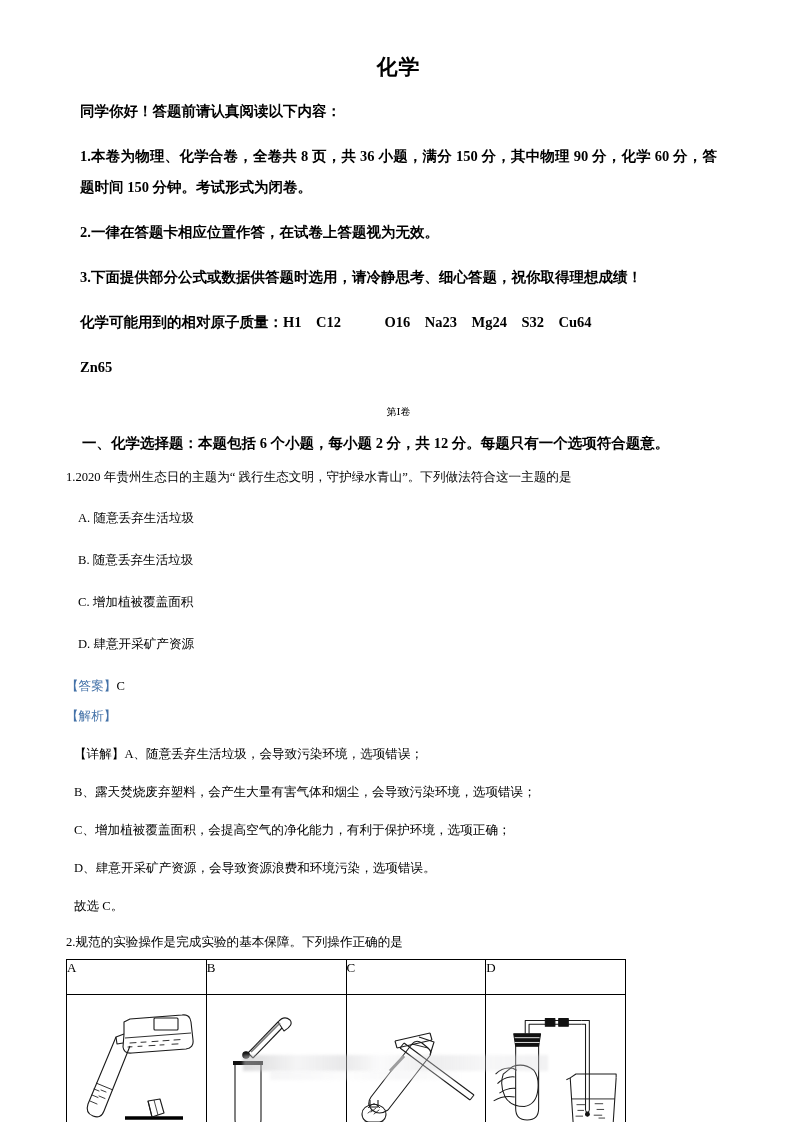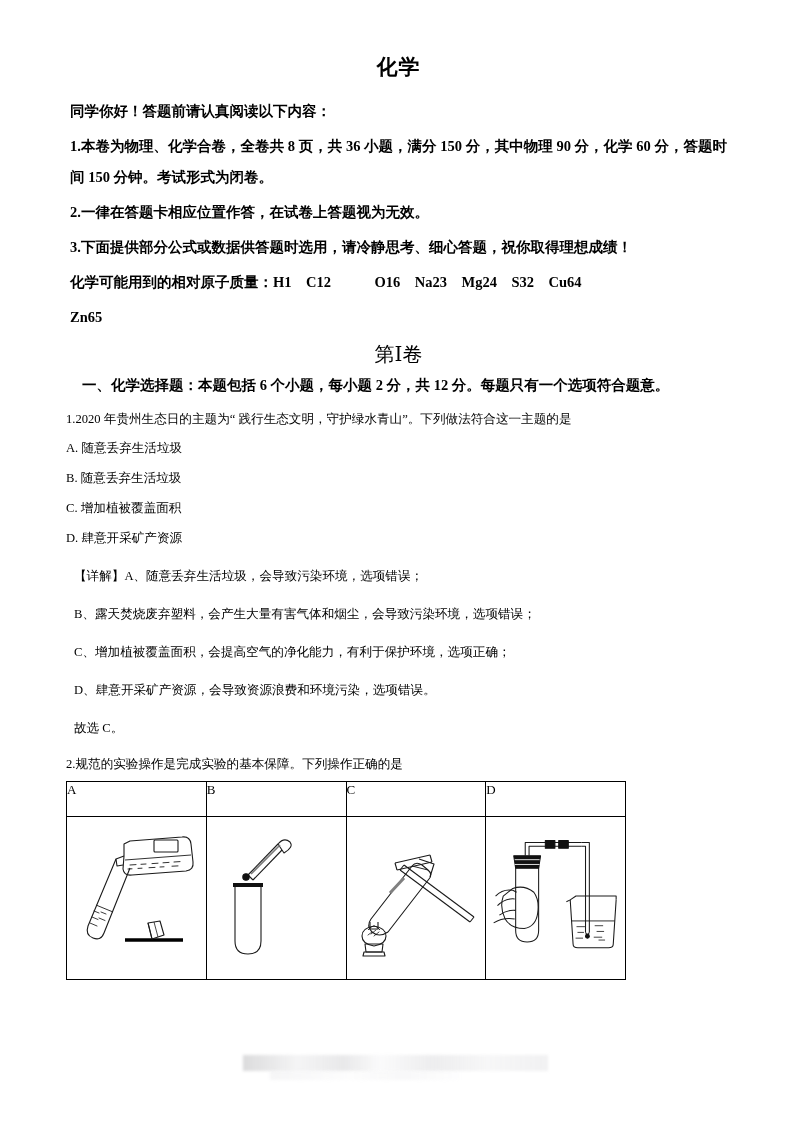--- a/index.html
+++ b/index.html
@@ -36,47 +36,47 @@
     font-size: 21px;
     font-weight: bold;
     line-height: 30px;
     margin: 0 0 14px 0;
     letter-spacing: 1px;
   }
   .lead {
     font-size: 14.5px;
     font-weight: bold;
     line-height: 31px;
-    margin: 4px;
+    margin: 14px;
     text-align: justify;
     text-justify: inter-ideograph;
   }
 
   .center-head {
     text-align: center;
-    font-size: 20px;
+    font-size: 10px;
     font-weight: normal;
     line-height: 30px;
     margin: 6px 0 2px 0;
   }
   .section-head {
     font-size: 14.5px;
     font-weight: bold;
     line-height: 28px;
     margin: 0 0 6px 16px;
   }
   .q-stem {
     font-size: 12.6px;
     line-height: 28px;
     margin: 0;
   }
   .opt {
     font-size: 12.6px;
     line-height: 30px;
-    margin: 0;
+    margin: 12px;
   }
   .ans-line {
     font-size: 12.6px;
     line-height: 30px;
     margin: 0;
   }
   .tag-blue {
     color: #4472a8;
   }
   .expl {
@@ -173,20 +173,22 @@
     <div class="center-head">第Ⅰ卷</div>
 
     <div class="section-head">一、化学选择题：本题包括 6 个小题，每小题 2 分，共 12 分。每题只有一个选项符合题意。</div>
 
     <p class="q-stem">1.2020 年贵州生态日的主题为“ 践行生态文明，守护绿水青山”。下列做法符合这一主题的是</p>
     <p class="opt">A. 随意丢弃生活垃圾</p>
     <p class="opt">B. 随意丢弃生活垃圾</p>
     <p class="opt">C. 增加植被覆盖面积</p>
     <p class="opt">D. 肆意开采矿产资源</p>
 
+    <p class="ans-line"><span class="tag-blue">【答案】</span><span>C</span></p>
+    <p class="ans-line tag-blue">【解析】</p>
 
     <p class="expl"><span>【详解】</span><span>A、随意丢弃生活垃圾，会导致污染环境，选项错误；</span></p>
     <p class="expl">B、露天焚烧废弃塑料，会产生大量有害气体和烟尘，会导致污染环境，选项错误；</p>
     <p class="expl">C、增加植被覆盖面积，会提高空气的净化能力，有利于保护环境，选项正确；</p>
     <p class="expl">D、肆意开采矿产资源，会导致资源浪费和环境污染，选项错误。</p>
     <p class="expl">故选 C。</p>
 
     <p class="q2-stem">2.规范的实验操作是完成实验的基本保障。下列操作正确的是</p>
 
     <table class="opt-table">

